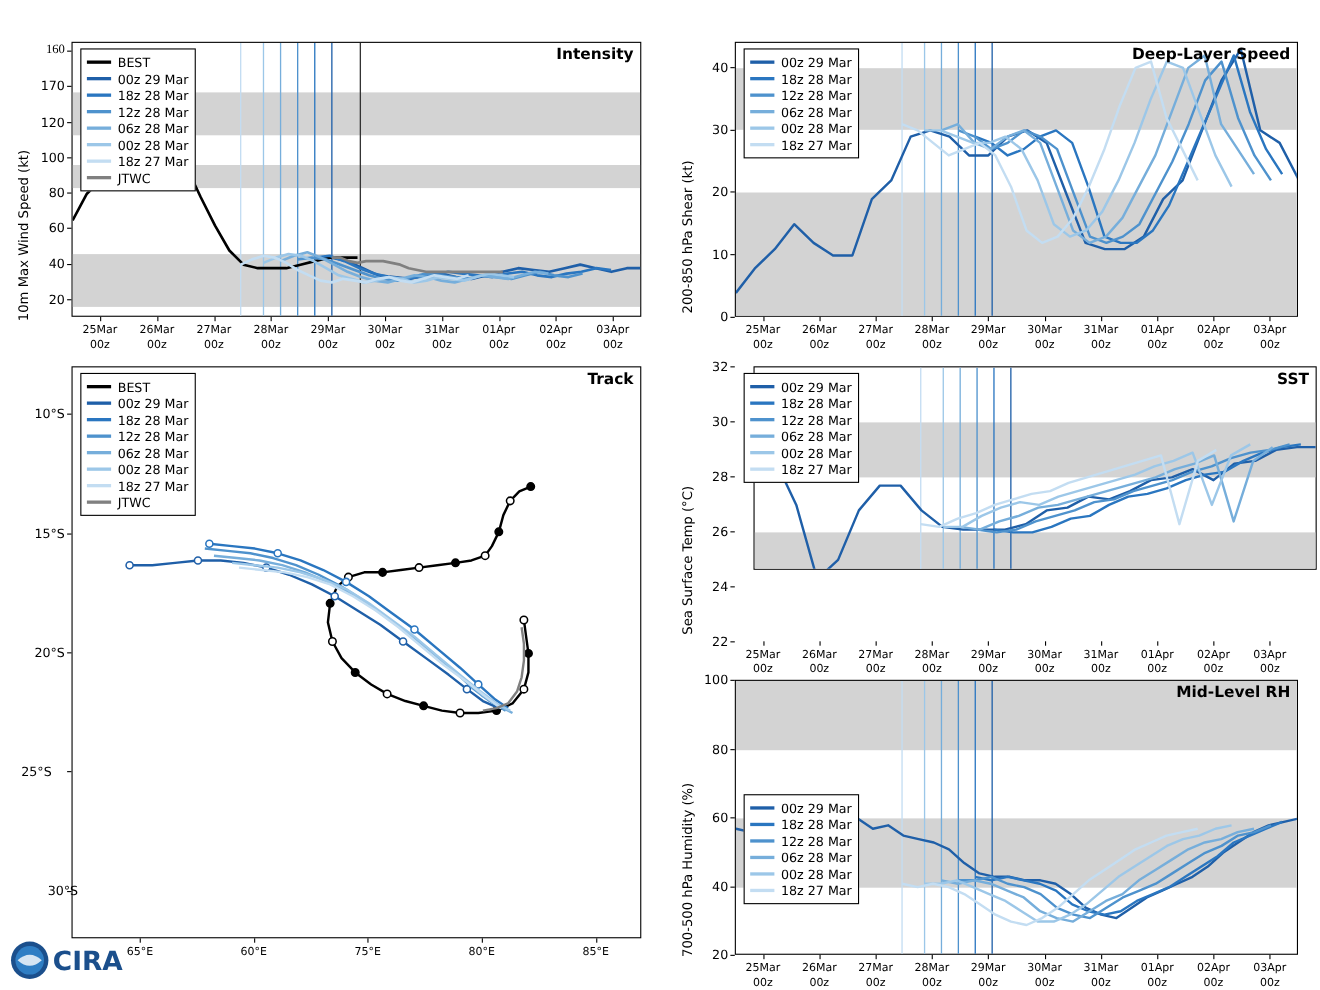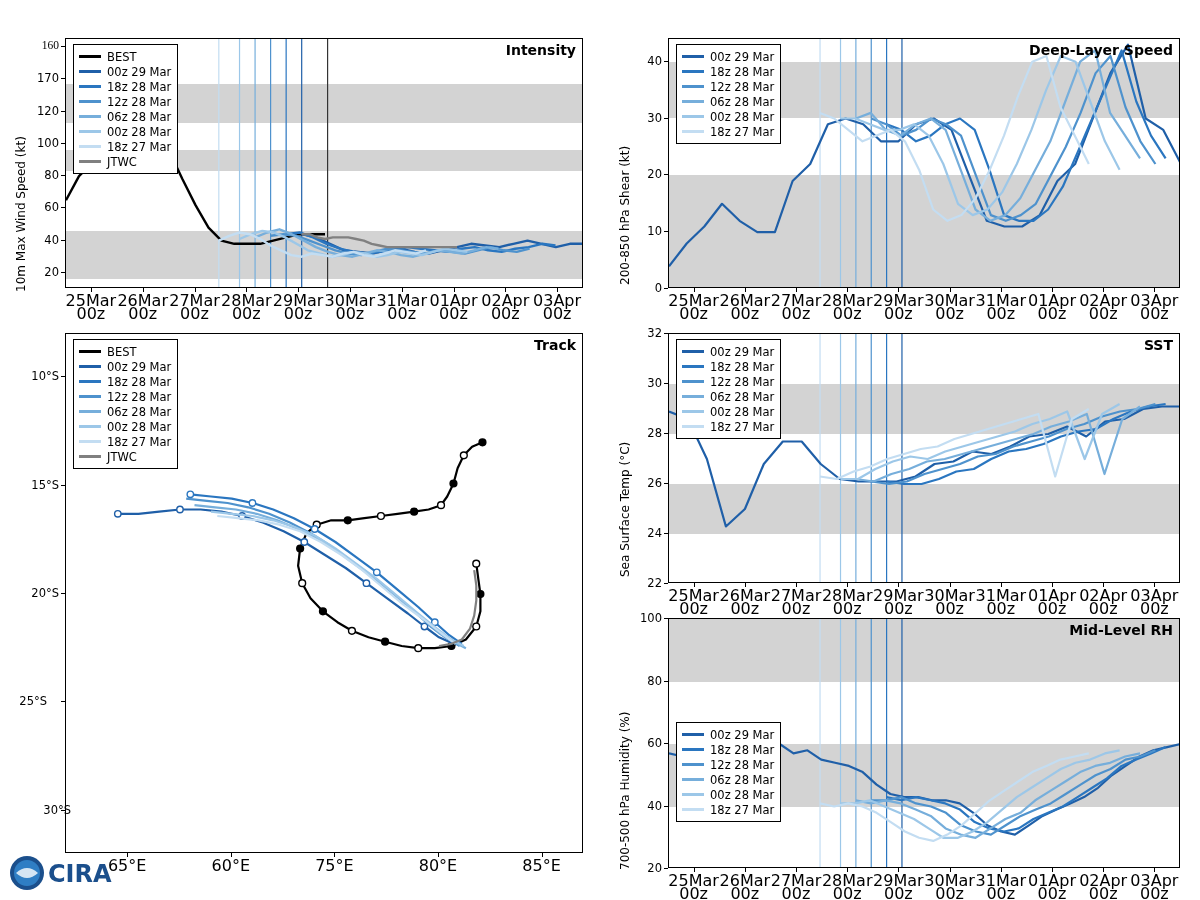--- a/index.html
+++ b/index.html
@@ -13,21 +13,21 @@
   .hdr-right{position:absolute;right:14px;top:2px;font-size:20px;font-weight:bold;letter-spacing:-0.3px;}
 
   .panel{position:absolute;box-sizing:border-box;}
   .plot{position:absolute;box-sizing:border-box;border:1px solid #000;background:#fff;overflow:hidden;}
   .band{position:absolute;left:0;right:0;background:#d3d3d3;}
   .corner-title{position:absolute;right:6px;top:3px;font-size:14px;font-weight:bold;z-index:6;}
   .corner-title.black{color:#000;}
 
   .ylabel{position:absolute;font-size:12px;transform-origin:0 0;transform:rotate(-90deg);white-space:nowrap;}
   .ytick{position:absolute;font-size:11.5px;text-align:right;white-space:nowrap;}
-  .xtick{position:absolute;font-size:16px;text-align:center;white-space:nowrap;line-height:13px;}
+  .xtick{position:absolute;font-size:10px;text-align:center;white-space:nowrap;line-height:13px;}
   .tickmark{position:absolute;background:#000;}
 
   .legend{position:absolute;background:#fff;border:1px solid #000;padding:4px 6px 4px 5px;z-index:8;}
   .legend-row{display:flex;align-items:center;height:15px;}
   .legend-swatch{width:22px;height:3px;margin-right:6px;flex:none;}
   .legend-label{font-size:11.5px;white-space:nowrap;}
 
   svg{position:absolute;left:0;top:0;overflow:visible;}
 
   .logo{position:absolute;left:8px;bottom:6px;width:108px;height:42px;}
@@ -384,21 +384,21 @@
       <div class="xtick" style="left: 522.4px; top: 264px; width: 64px;">
         <div>03Apr</div>
         <div>00z</div>
       </div>
       <div class="tickmark" style="left: 554.4px; top: 258px; width: 1px; height: 4px;"></div>
     </div>
 </div>
 
 <div class="panel" style="left:600px;top:325px;width:600px;height:285px;">
   <div class="ylabel" style="left:18px;top:252px;">Sea Surface Temp (°C)</div>
-  <div class="plot" id="plot-sst" style="left:68px;top:8px;width:512px;height:250px;">
+  <div class="plot" id="plot-sst" style="left:85px;top:8px;width:512px;height:185px;">
     <div class="band" style="top:150px;height:50px;"></div>
     <div class="band" style="top:50px;height:50px;"></div>
     <svg id="svg-sst" width="512" height="250">
         <line x1="151.04" x2="151.04" y1="0" y2="250" stroke="#c3ddf2" stroke-width="1.2"></line>
         <line x1="171.52" x2="171.52" y1="0" y2="250" stroke="#9cc7e8" stroke-width="1.2"></line>
         <line x1="186.88" x2="186.88" y1="0" y2="250" stroke="#76aedb" stroke-width="1.2"></line>
         <line x1="202.24" x2="202.24" y1="0" y2="250" stroke="#4e92cd" stroke-width="1.2"></line>
         <line x1="217.6" x2="217.6" y1="0" y2="250" stroke="#2a76c0" stroke-width="1.2"></line>
         <line x1="232.96" x2="232.96" y1="0" y2="250" stroke="#1f5fa8" stroke-width="1.2"></line>
         <path d="M0.0 77.5 L19.0 85.0 L37.9 125.0 L56.9 192.5 L75.9 175.0 L94.8 130.0 L113.8 107.5 L132.7 107.5 L151.7 130.0 L170.7 145.0 L189.6 147.5 L208.6 147.5 L227.6 147.5 L246.5 142.5 L265.5 130.0 L284.4 127.5 L303.4 117.5 L322.4 120.0 L341.3 112.5 L360.3 102.5 L379.3 100.0 L398.2 92.5 L417.2 102.5 L436.1 87.5 L455.1 85.0 L474.1 75.0 L493.0 72.5 L512.0 72.5" fill="none" stroke="#1f5fa8" stroke-width="2.2" stroke-linejoin="round"></path>

